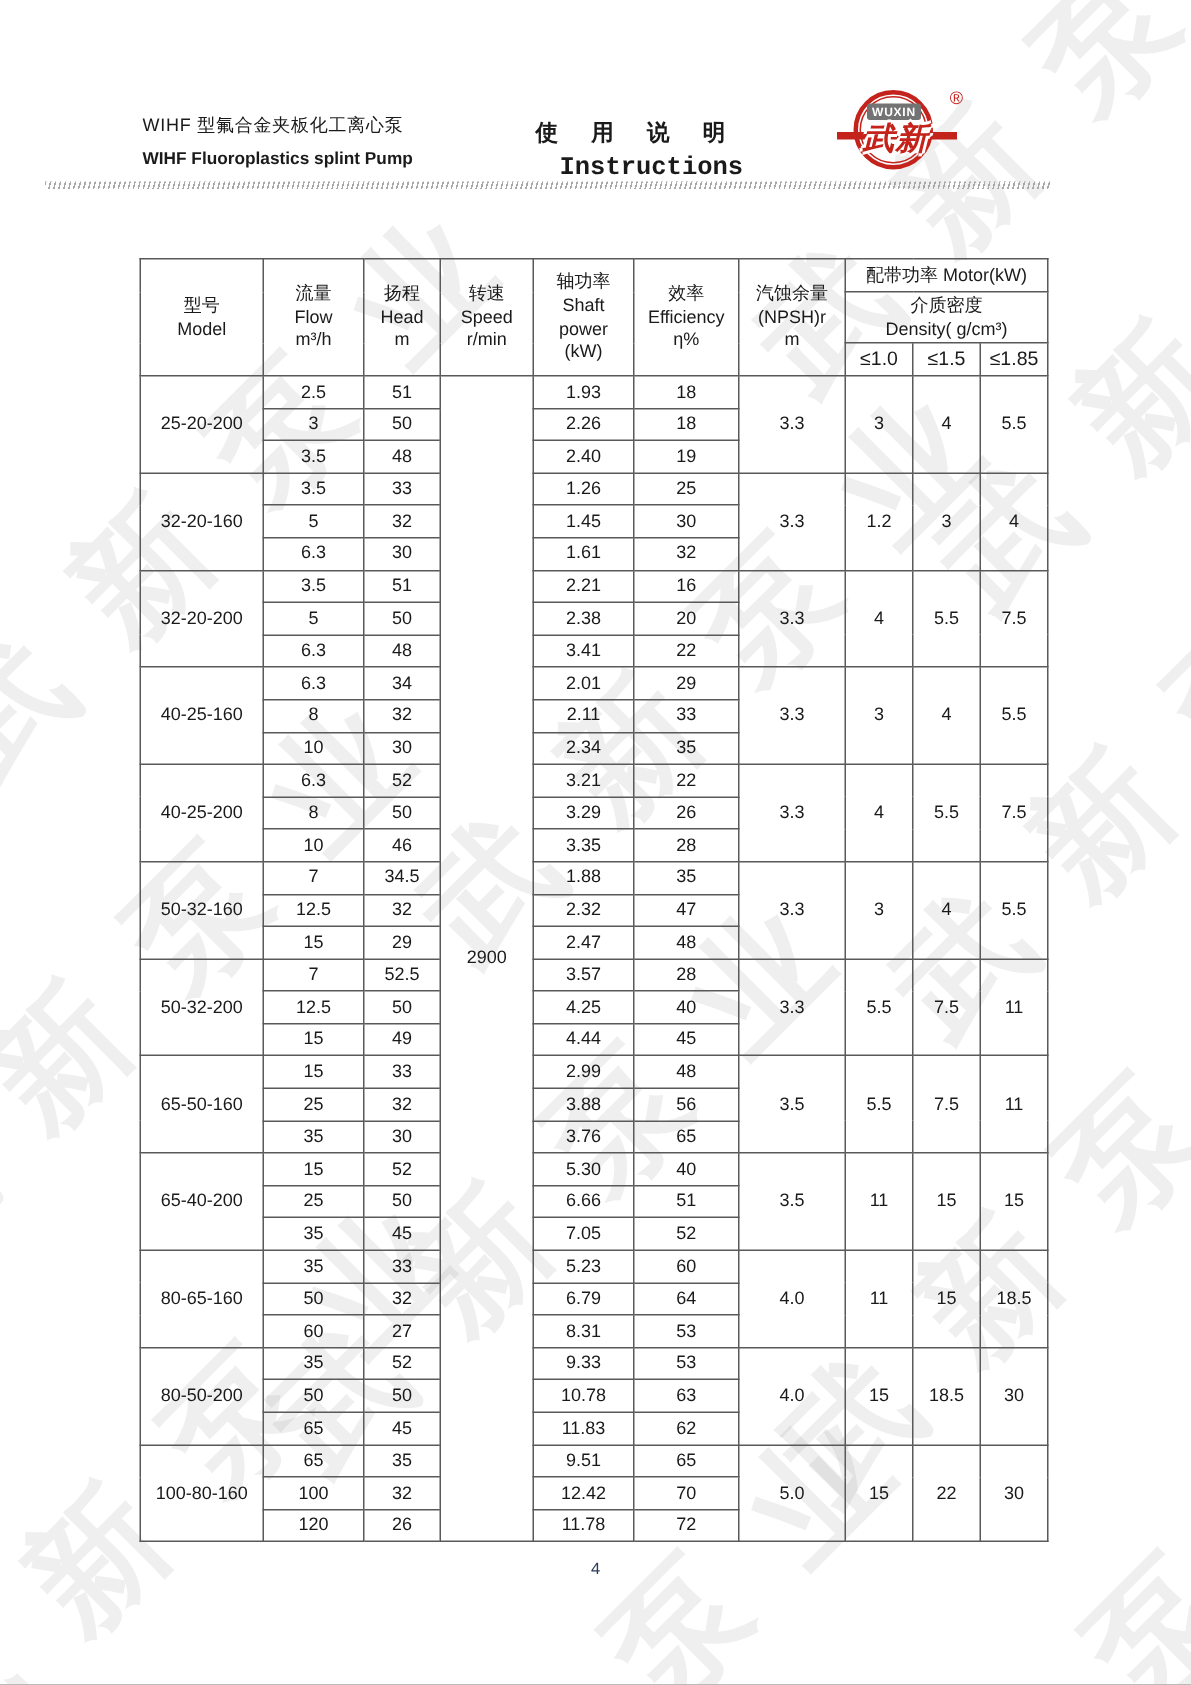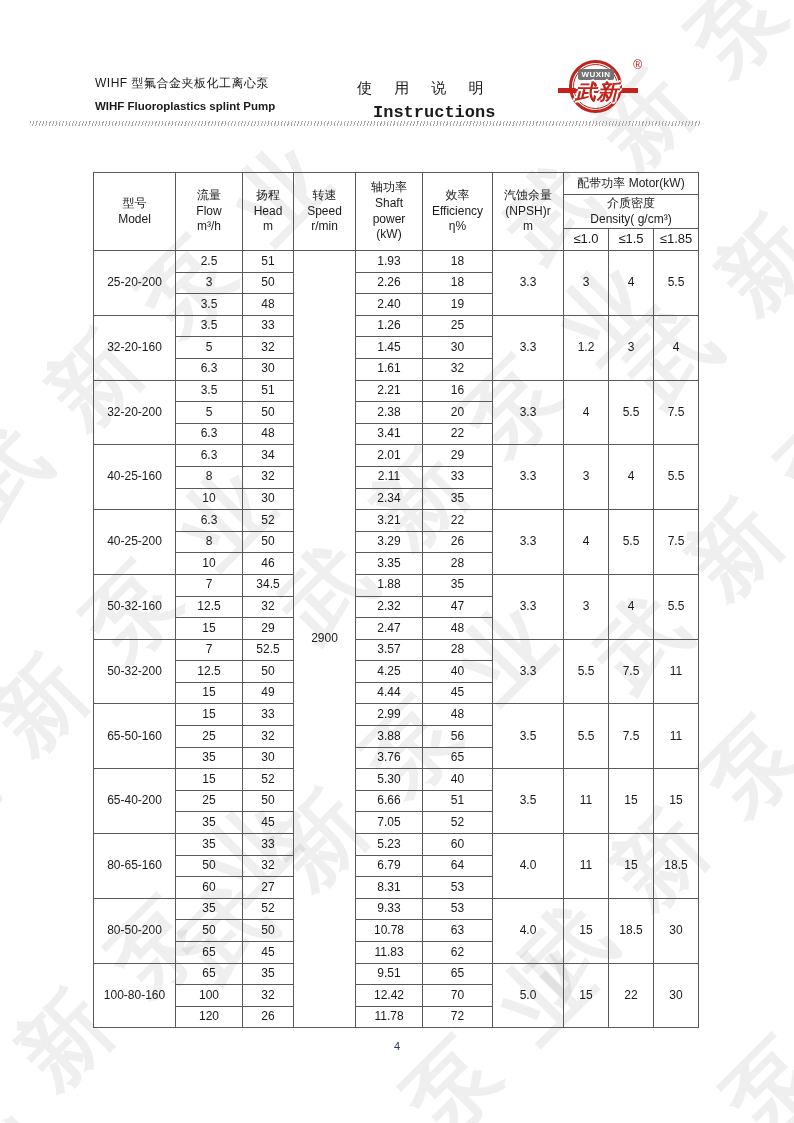--- a/index.html
+++ b/index.html
@@ -9,21 +9,21 @@
   }
   
   .wm{
     position:absolute;font-size:88px;font-weight:700;letter-spacing:44px;
     color:rgba(130,130,130,0.13);white-space:nowrap;
     transform:rotate(-45deg);transform-origin:0 50%;pointer-events:none;
   }
   
   .title-cn{position:absolute;left:95px;top:75px;font-size:12px;font-weight:400;letter-spacing:0.5px;text-align:right;}
   .title-en{position:absolute;left:95px;top:100px;font-size:11.5px;font-weight:600;}
-  .instr-cn{position:absolute;left:357px;top:79px;font-size:15px;font-weight:400;letter-spacing:9px;}
+  .instr-cn{position:absolute;left:357px;top:79px;font-size:15px;font-weight:700;letter-spacing:9px;}
   .instr-en{position:absolute;left:373px;top:103px;font-size:17px;font-weight:600;font-family:Liberation Mono, monospace;}
   .divider{
     position:absolute;left:30px;top:121px;width:670px;height:5px;
     background:repeating-linear-gradient(105deg,#a8a8a8 0 1px,transparent 1px 3.2px);
   }
   
   .logo{position:absolute;left:558px;top:55px;width:94px;height:68px;}
   .logo-circle{position:absolute;left:11px;top:5px;width:53px;height:53px;border:3.5px solid #c4231b;border-radius:50%;box-sizing:border-box;}
   .logo-circle::after{content:"";position:absolute;inset:1px;border:1.5px solid #c4231b;border-radius:50%;}
   .logo-line{position:absolute;left:0;top:33px;width:80px;height:4.5px;background:#c4231b;}

